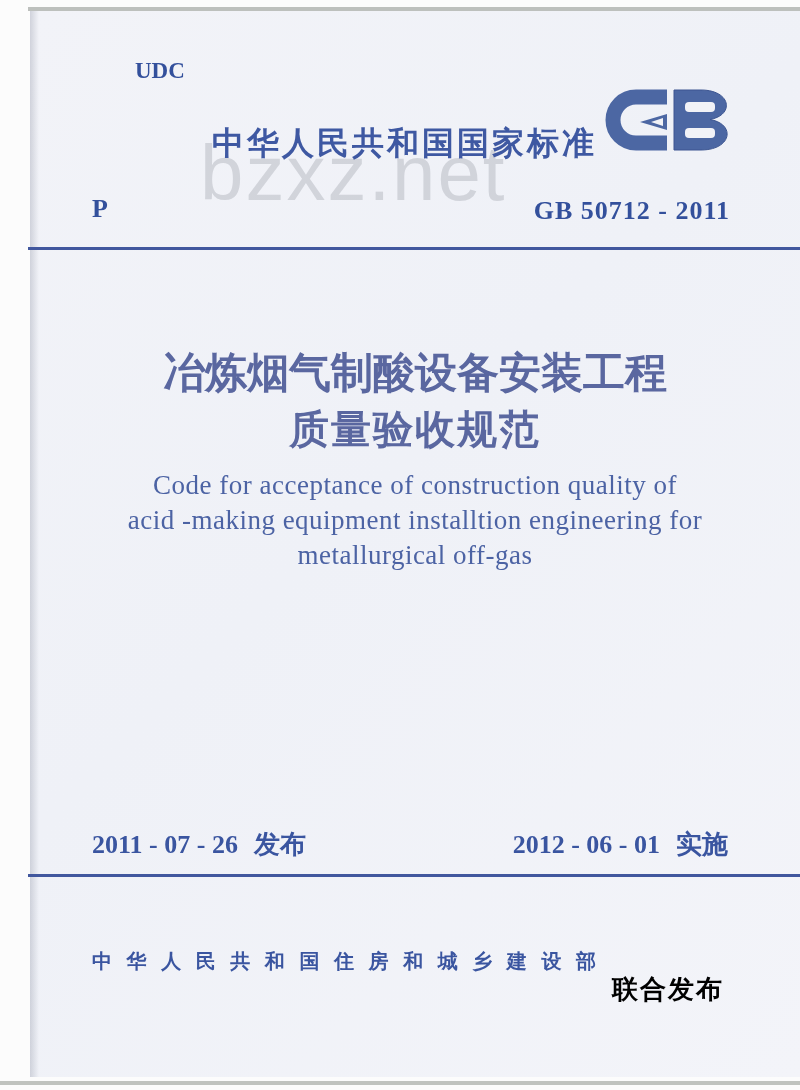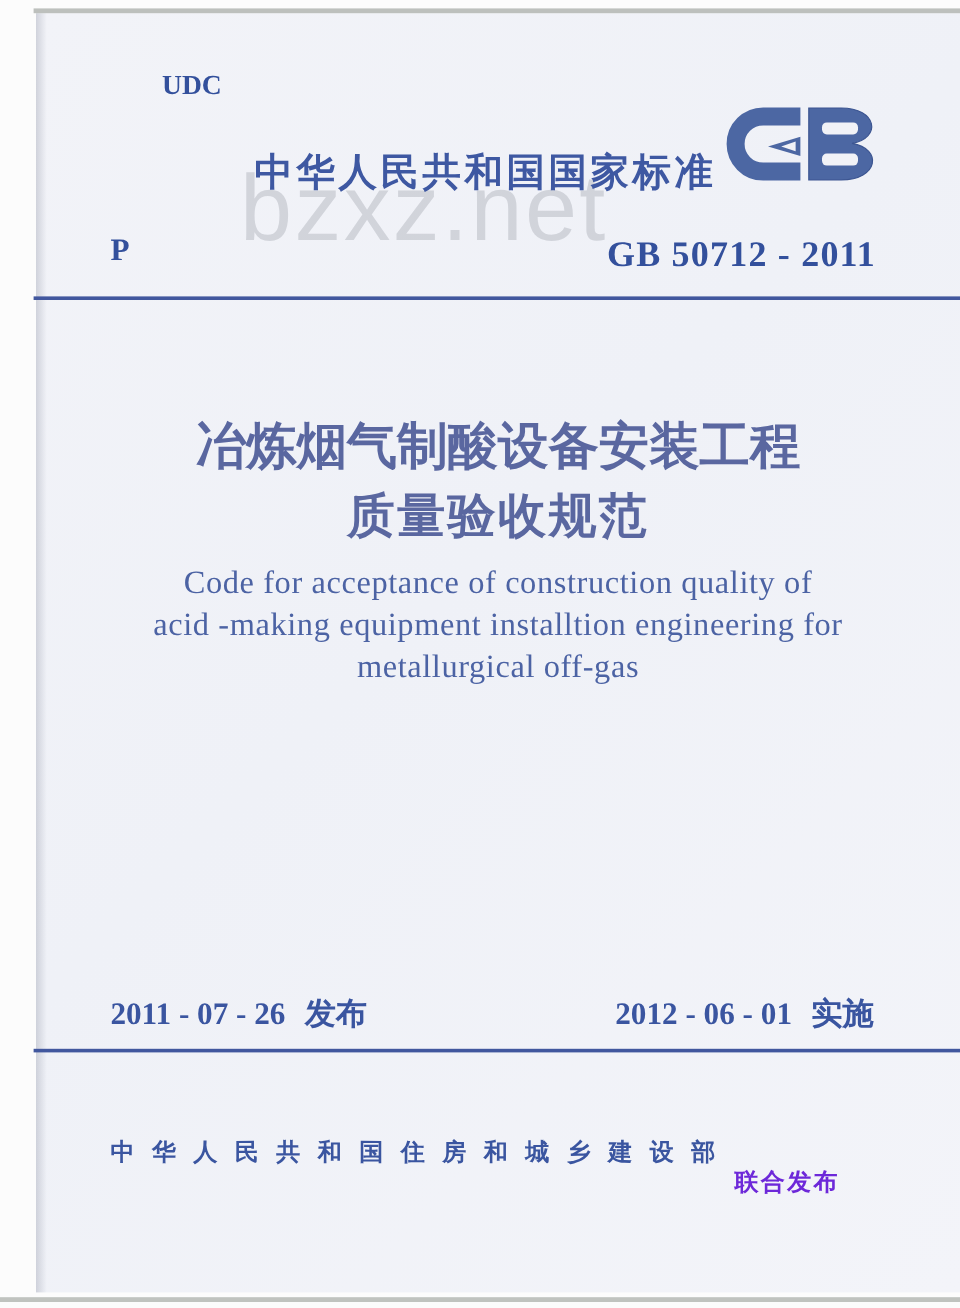--- a/index.html
+++ b/index.html
@@ -27,21 +27,21 @@
   }
   .watermark{
     position:absolute;left:200px;top:128px;font-size:78px;font-weight:normal;
     font-family:"Liberation Sans","DejaVu Sans",sans-serif;
     letter-spacing:2px;color:#b9bcc4;opacity:.55;z-index:1;white-space:nowrap;
   }
   .gb-logo{position:absolute;left:594px;top:82px;width:152px;height:76px;z-index:2;}
   .p-code{position:absolute;left:92px;top:194px;font-size:26px;font-weight:bold;color:#33509c;z-index:2;}
   .std-number{
     position:absolute;left:400px;top:196px;width:330px;text-align:right;
-    font-size:30px;font-weight:bold;letter-spacing:1px;color:#33509c;z-index:2;white-space:nowrap;
+    font-size:26px;font-weight:bold;letter-spacing:1px;color:#33509c;z-index:2;white-space:nowrap;
   }
   .rule{position:absolute;left:28px;right:0;height:3px;background:#41579e;z-index:2;}
   .rule-top{top:247px;}
   .rule-bottom{top:874px;}
   
   .title-zh{position:absolute;left:30px;top:344px;width:770px;text-align:center;
     color:#5a67a0;font-weight:bold;z-index:2;}
   .title-zh .l1{font-size:42px;line-height:58px;letter-spacing:0px;}
   .title-zh .l2{font-size:40px;line-height:56px;letter-spacing:2px;}
   .title-en{position:absolute;left:30px;top:468px;width:770px;text-align:center;
@@ -52,23 +52,23 @@
     justify-content:space-between;align-items:baseline;z-index:2;
     font-size:26px;font-weight:bold;color:#3a55a0;white-space:nowrap;
   }
   .date-label{margin-left:16px;font-family:"Liberation Sans","DejaVu Sans",sans-serif;}
   
   .pub-block{position:absolute;left:92px;top:946px;width:504px;z-index:2;
     font-family:"Liberation Sans","DejaVu Sans",sans-serif;font-weight:bold;color:#3a55a0;}
   .pub-l1{font-size:20px;line-height:30px;text-align:justify;text-align-last:justify;margin-bottom:6px;}
   .pub-l2{font-size:28px;line-height:34px;text-align:justify;text-align-last:justify;}
   .joint-label{
-    position:absolute;left:612px;top:972px;font-size:20px;font-weight:bold;
+    position:absolute;left:612px;top:972px;font-size:26px;font-weight:bold;
     font-family:"Liberation Sans","DejaVu Sans",sans-serif;
-    letter-spacing:2px;color:#6d28d9;z-index:2;white-space:nowrap;
+    letter-spacing:2px;color:#000000;z-index:2;white-space:nowrap;
   }
 </style>
 </head>
 <body>
 
 <div class="canvas">
 
   <div class="paper"></div>
   <div class="spine-shade"></div>
   <div class="edge-top"></div>

